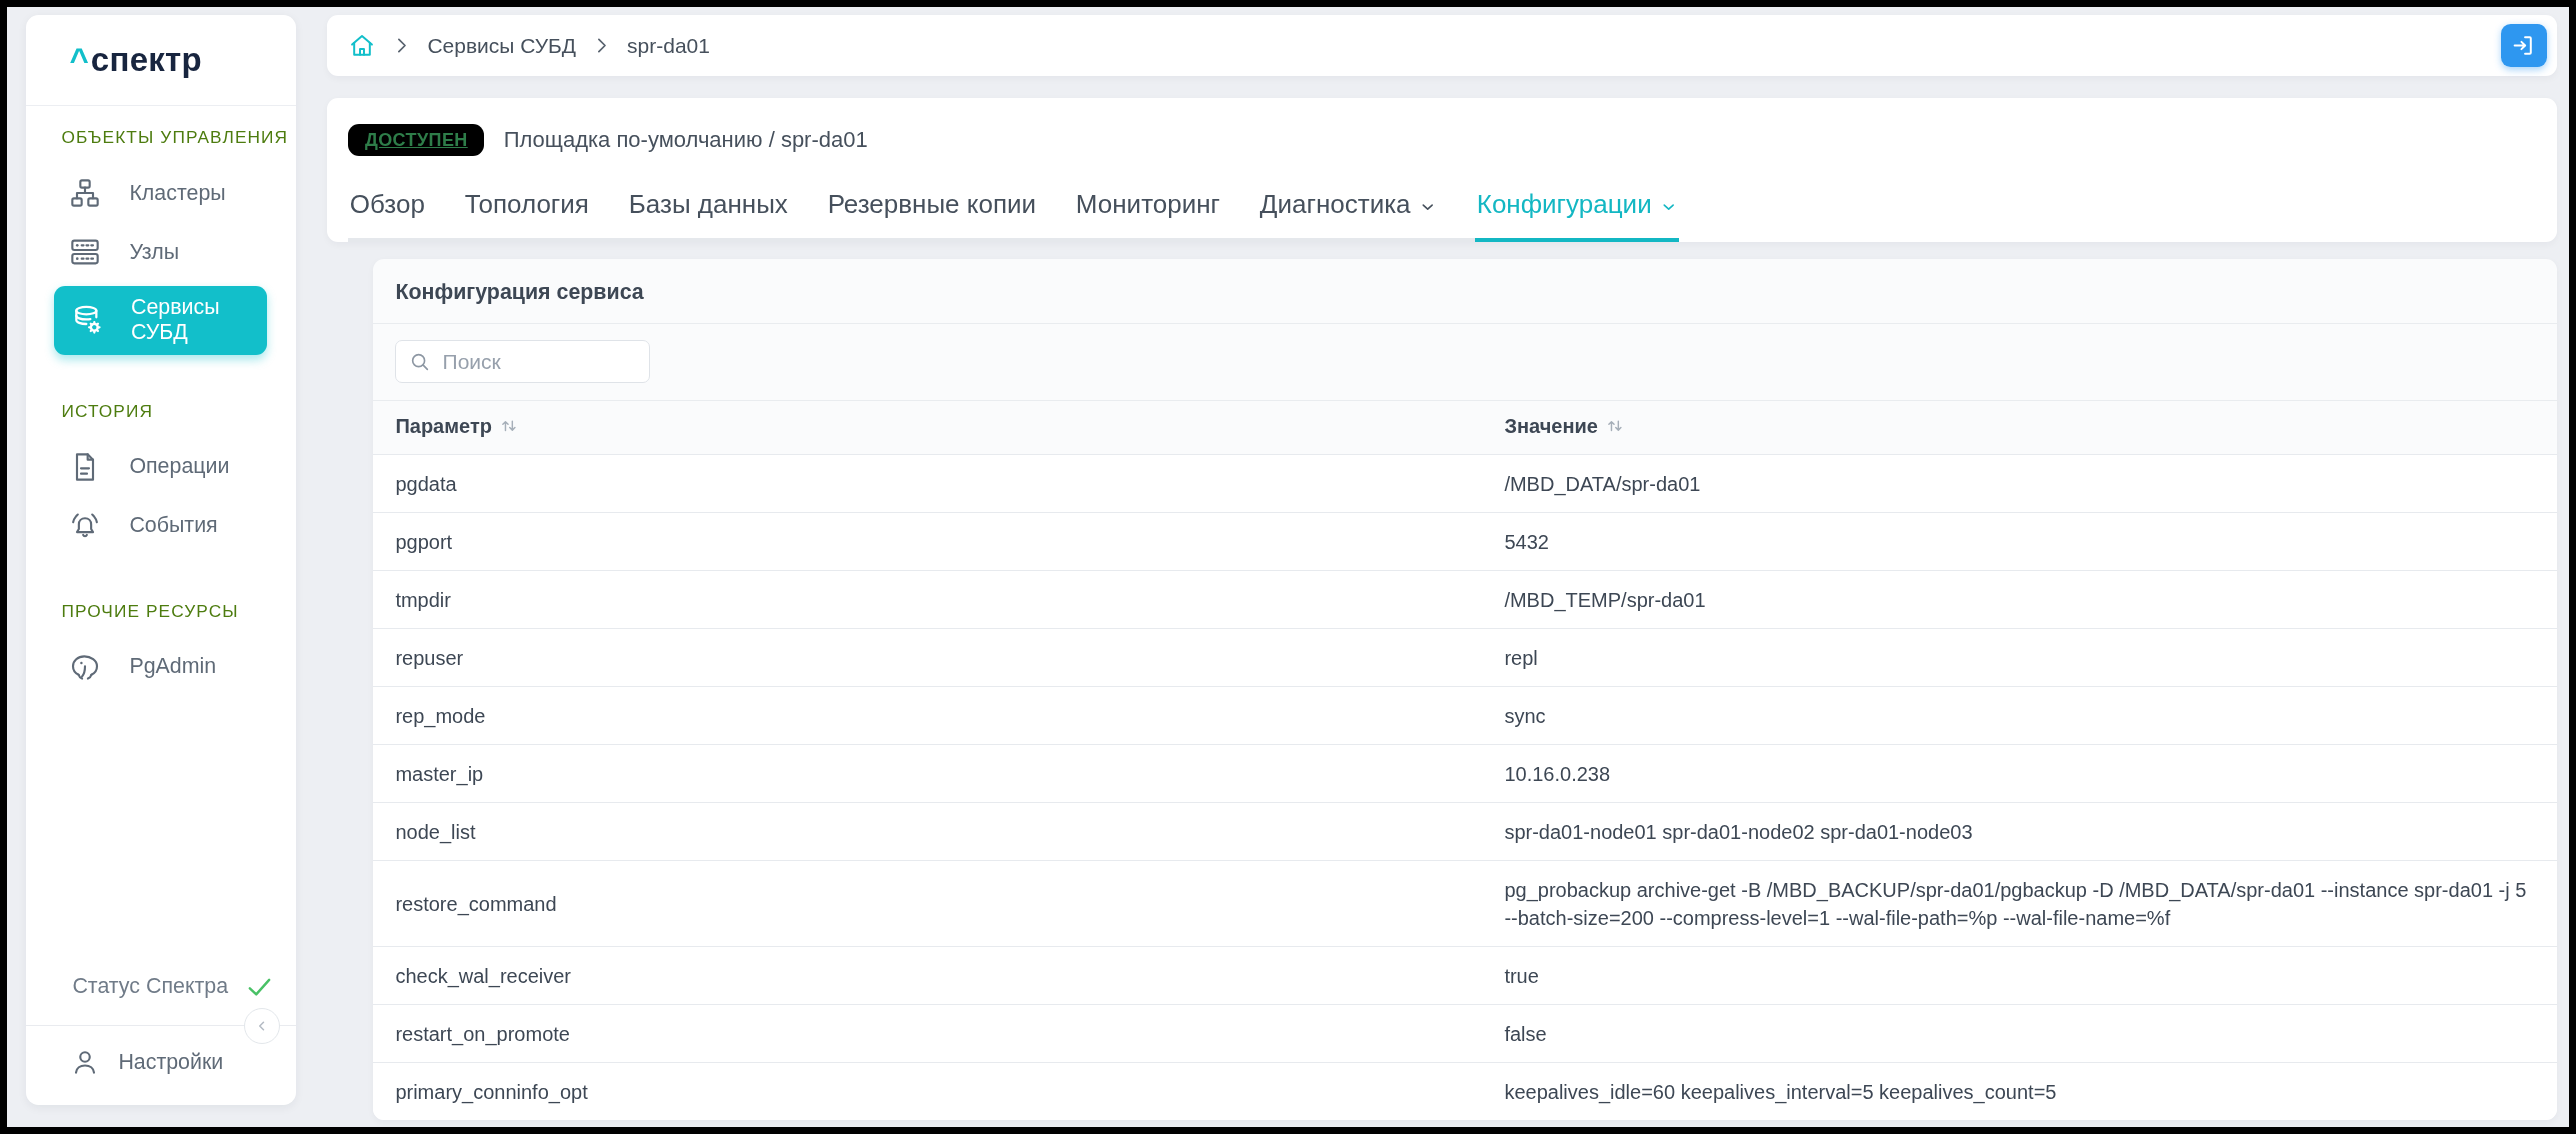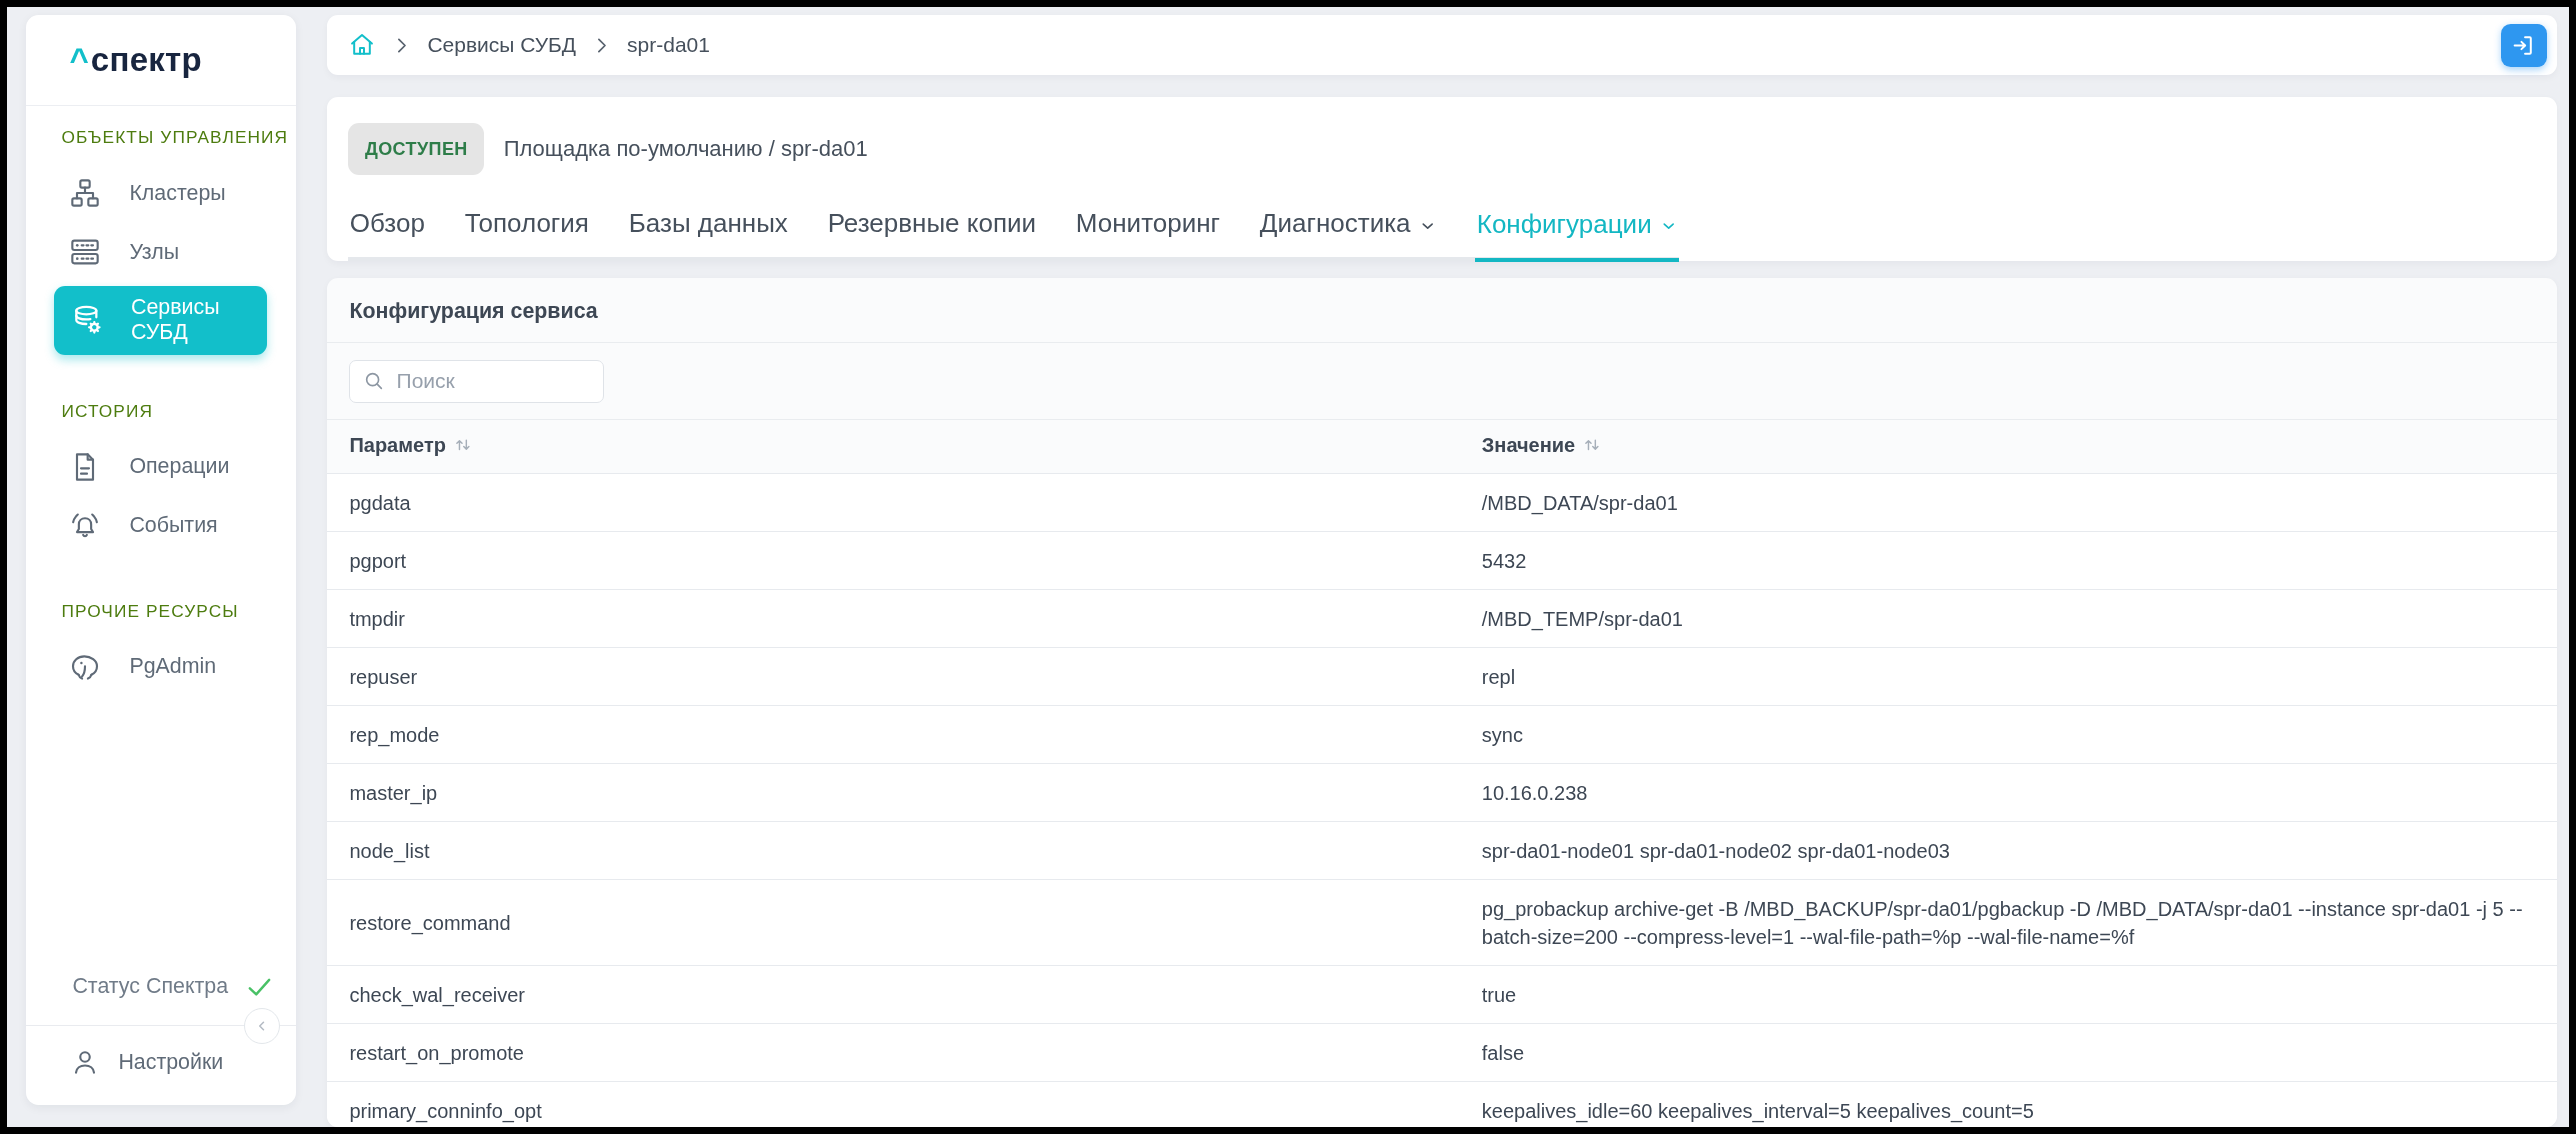--- a/index.html
+++ b/index.html
@@ -49,33 +49,33 @@
   .crumb-sep{color:#59636f;display:flex;margin:0 15px;}
   .crumb-sep svg{width:21px;height:21px;}
   .crumb{font-size:21px;color:#46505c;cursor:pointer;}
   .login-btn{margin-left:auto;width:46px;height:43px;border-radius:9.7px;background:#2e97f0;
     display:flex;align-items:center;justify-content:center;color:#fff;cursor:pointer;
     box-shadow:0 2.8px 7px rgba(46,151,240,.4);}
   .login-btn svg{width:25px;height:25px;}
 
   .header-card{margin-top:22px;padding:26px 21px 0;}
   .badge-row{display:flex;align-items:center;gap:19.4px;}
-  .status-badge{height:52px;padding:0 16.6px;border-radius:11px;background:#e5e5e5;color:#2e7d49;
-    font-size:18px;font-weight:700;display:flex;align-items:center;letter-spacing:0.4px;}
+  .status-badge{height:32px;padding:0 16.6px;border-radius:11px;background:#000000;color:#2e7d49;
+    font-size:18px;font-weight:700;display:flex;align-items:center;letter-spacing:0.4px;text-decoration:underline;}
   .entity-title{font-size:22px;color:#46505c;}
   .tabs-wrap{margin-top:33px;}
   .tabs{display:inline-flex;border-bottom:4.2px solid #e5e8ec;}
   .tab{display:flex;align-items:center;gap:7px;margin-right:37px;padding:0 1.4px 18px;
     font-size:26px;font-weight:500;color:#46505c;cursor:pointer;white-space:nowrap;}
   .tab:last-child{margin-right:0;}
   .tab svg{width:19.4px;height:19.4px;margin-top:2.8px;}
   .tab.active{color:#13b7c3;border-bottom:4.2px solid #13b7c3;margin-bottom:-4.2px;}
 
   .content-card{margin-top:16.6px;background:#fafbfc;border-radius:11px;overflow:hidden;
-    box-shadow:0 2.1px 7px rgba(20,30,50,.04);}
+    box-shadow:0 2.1px 7px rgba(20,30,50,.04);margin-left:46px;}
   .section-title{padding:21px 22px 18px;font-size:21.4px;font-weight:700;color:#3d4754;}
   .section-divider{border-top:1.4px solid #e9ecef;}
   .search-block{padding:16.6px 22px;border-bottom:1.4px solid #e9ecef;}
   .search-box{width:255px;height:43px;box-sizing:border-box;background:#fff;border:1.4px solid #dfe3e8;
     border-radius:7px;display:flex;align-items:center;padding:0 12.5px;gap:9.7px;}
   .search-box svg{width:22px;height:22px;color:#8d97a3;flex:0 0 22px;}
   .search-box input{border:none;outline:none;background:transparent;font-size:21px;color:#3d4754;
     width:100%;font-family:inherit;}
   .search-box input::placeholder{color:#97a0ac;}
 

